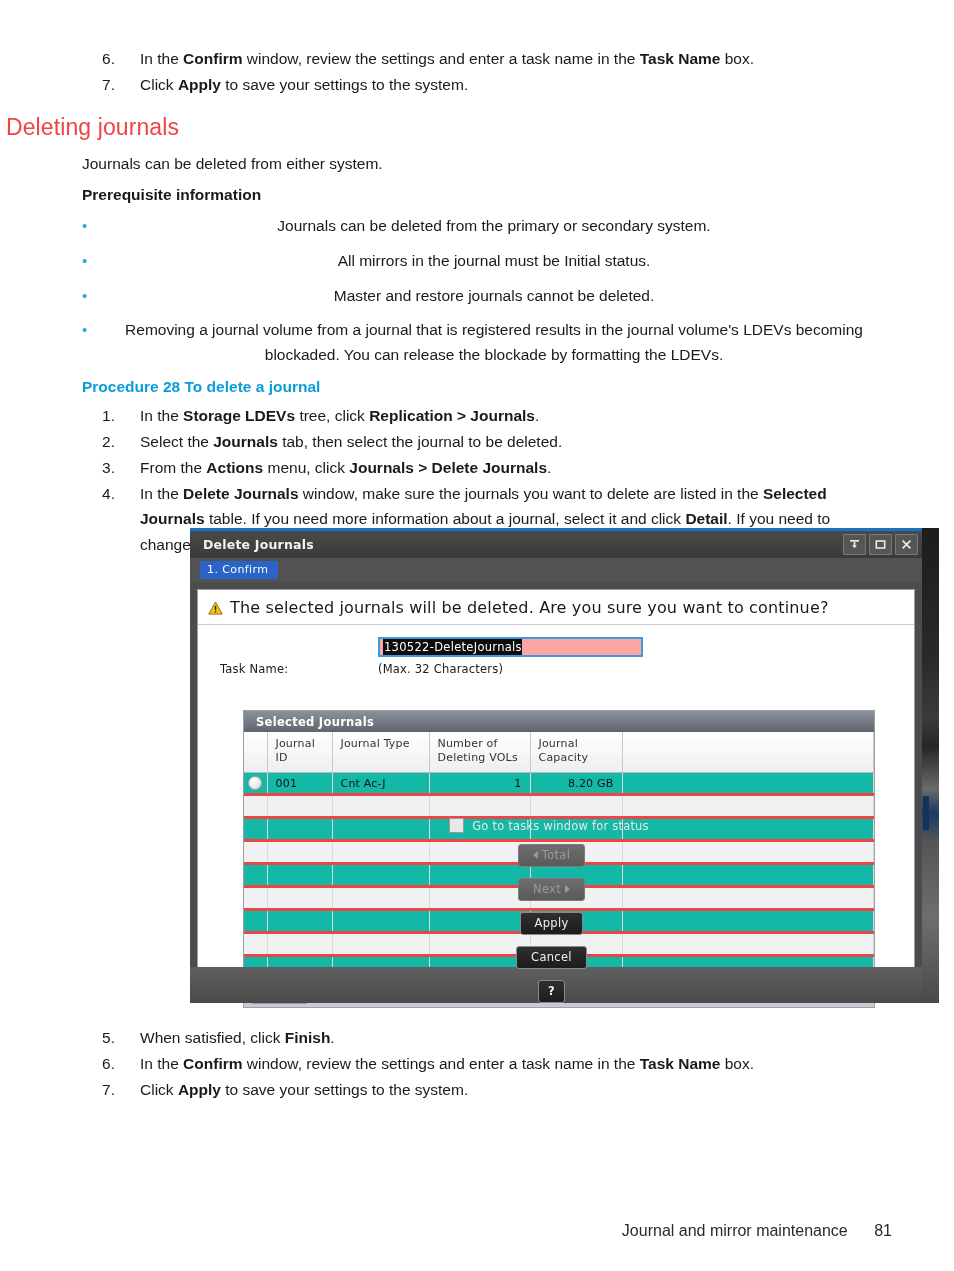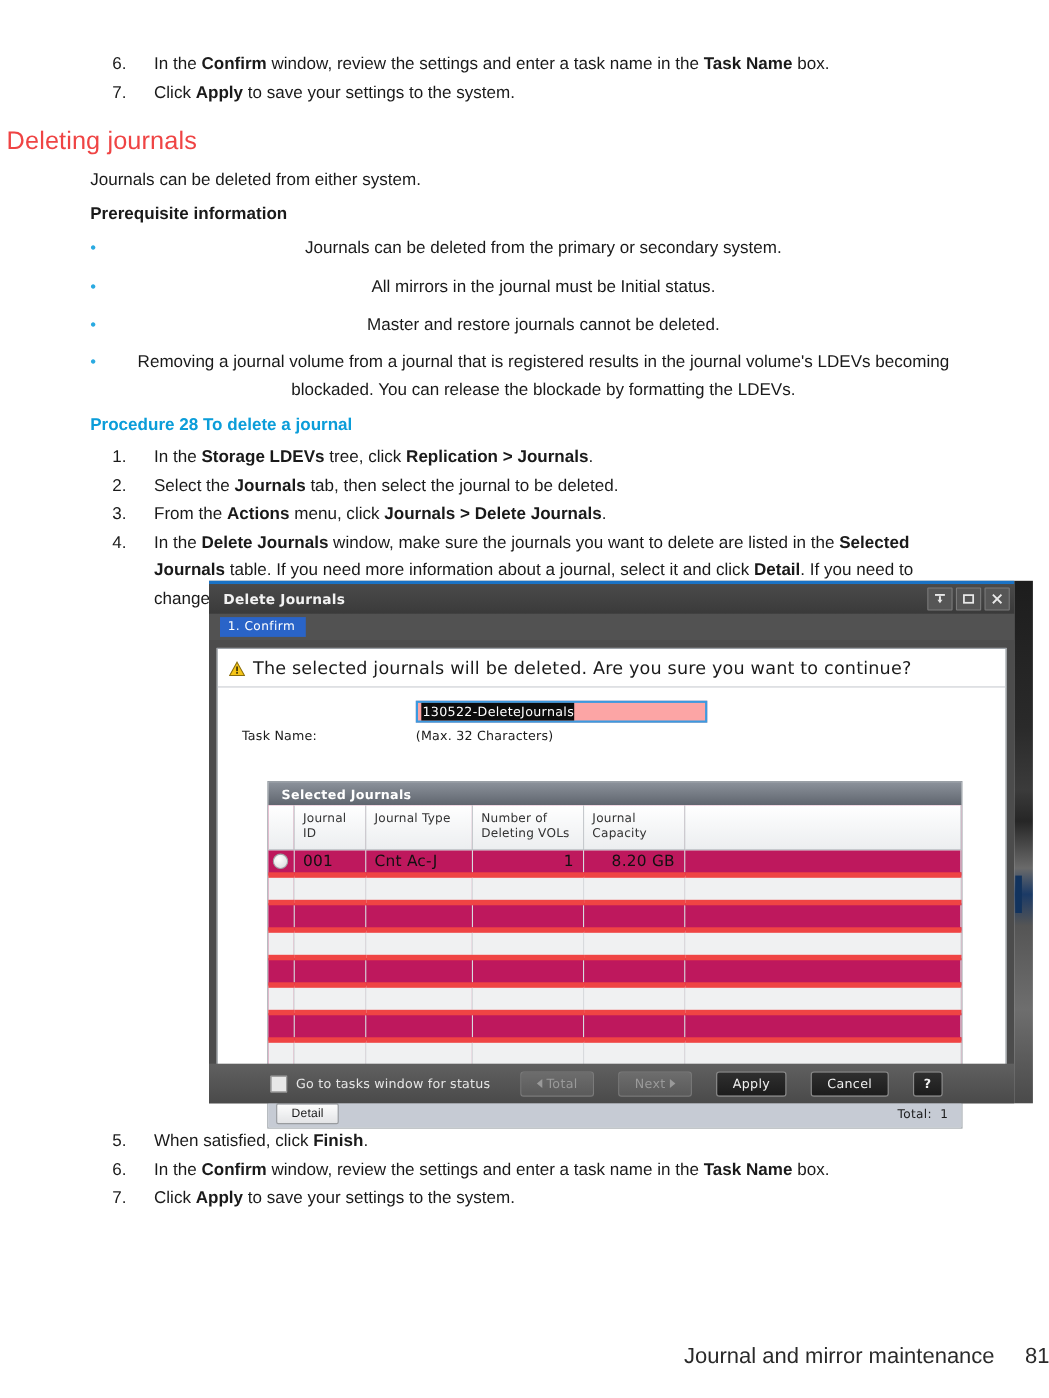--- a/index.html
+++ b/index.html
@@ -257,40 +257,40 @@
     font-weight: bold;
     display: flex;
     align-items: center;
     padding-left: 12px;
     letter-spacing: 0.3px;
   }
   table.grid {
     width: 100%;
     border-collapse: collapse;
     table-layout: fixed;
-    background: #be185d;
+    background: #14b8a6;
   }
   table.grid th {
     background: linear-gradient(to bottom,#ffffff,#eceef0);
     border-right: 1px solid #c6c9cd;
     border-bottom: 1px solid #b9bcc1;
     font-size: 11px;
     font-weight: normal;
     color: #333;
     text-align: left;
     vertical-align: top;
     padding: 5px 8px 6px 8px;
     height: 29px;
     letter-spacing: 0.2px;
     line-height: 1.3;
   }
   table.grid td {
     border-right: 1px solid #d8dadd;
-    border-bottom: 5px solid #ef4444;
-    font-size: 14px;
+    border-bottom: 3px solid #ef4444;
+    font-size: 11px;
     height: 20px;
     padding: 0 8px;
     color: #111;
     letter-spacing: 0.2px;
   }
   table.grid td.sel-col, table.grid th.sel-col {
     width: 23px; padding: 0; text-align: center;
   }
   td.num-right { text-align: right; }
   tr.alt td { background: #f0f1f2; }
@@ -324,24 +324,25 @@
 
   .footbar {
     position: absolute;
     left: 0;
     bottom: 0;
     width: 732px;
     height: 36px;
     background: linear-gradient(to bottom,#606060,#4a4a4a);
     display: flex;
     align-items: center;
-    justify-content: center;
-    gap: 22px;
+    justify-content: flex-end;
+    gap: 11px;
     padding-right: 9px;
     box-sizing: border-box;
+    flex-direction: column;
   }
   .chk-wrap { display: flex; align-items: center; gap: 8px; margin-right: 5px; }
   .chk {
     width: 13px; height: 13px;
     background: #e8e8e8;
     border: 1px solid #9a9a9a;
   }
   .chk-label {
     color: #e6e6e6;
     font-size: 11.5px;
@@ -381,21 +382,22 @@
   }
   .arrow-l { border-right: 5px solid #9a9a9a; }
   .arrow-r { border-left: 5px solid #9a9a9a; }
 
   
   .pagefoot {
     position: absolute;
     left: 0; right: 0;
     top: 1222px;
     text-align: right;
-    font-size: 20px;
+    padding-right: 62px;
+    font-size: 16px;
     color: #2a2a2a;
   }
   .pagefoot .pnum { margin-left: 22px; }
 </style>
 </head>
 <body>
 
 <div class="page">
 
   <div class="doc-body">

